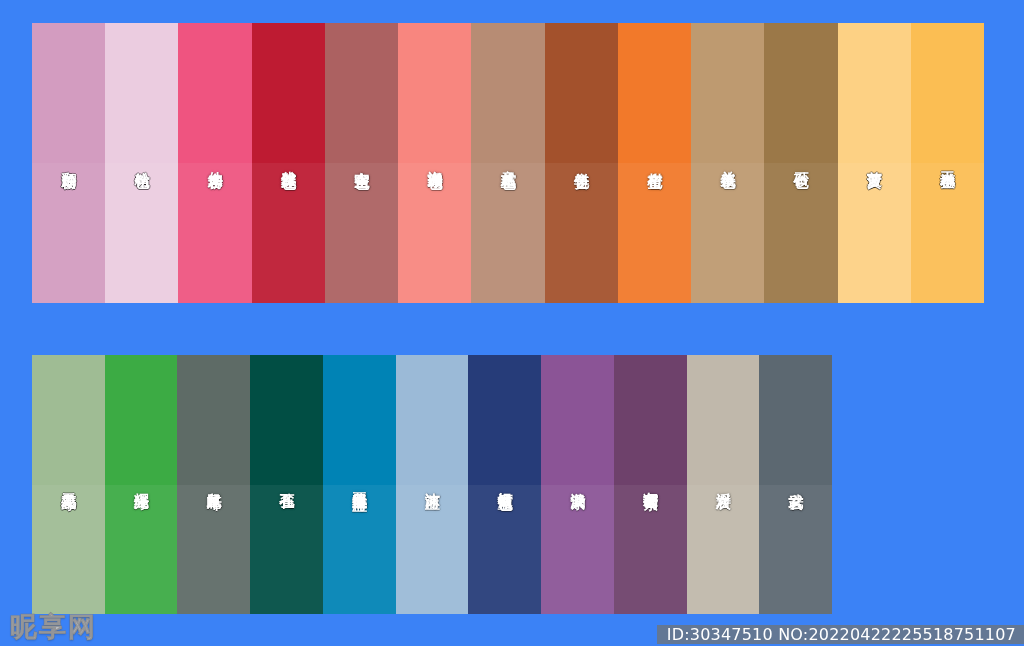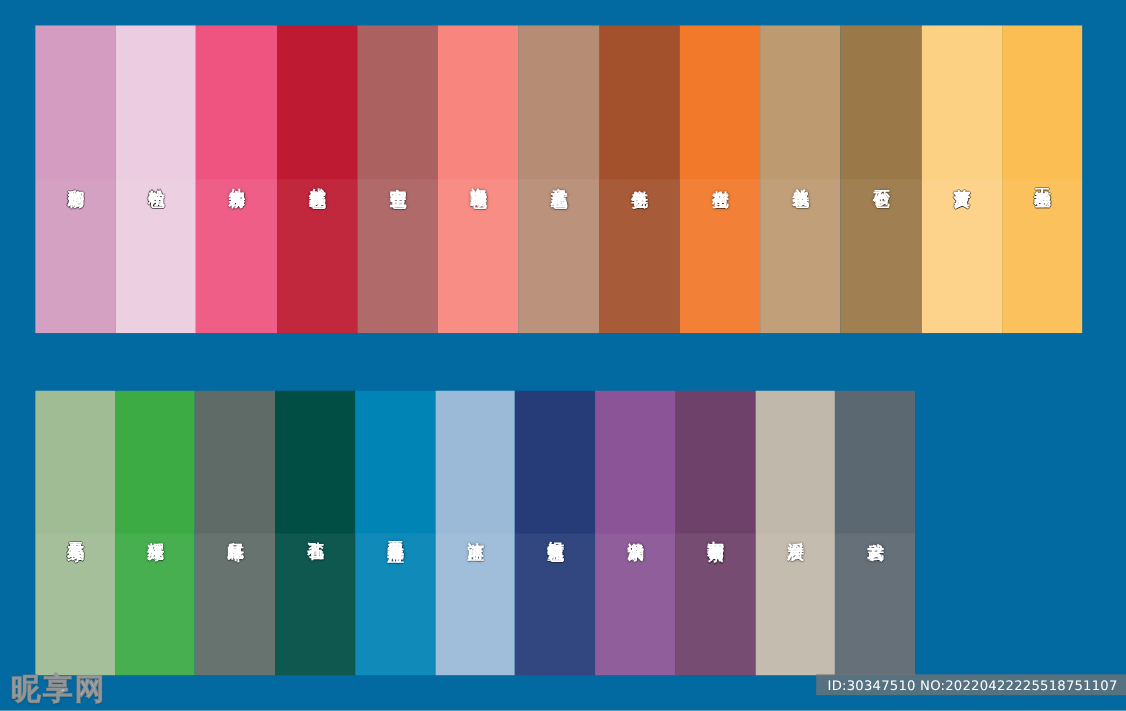--- a/index.html
+++ b/index.html
@@ -12,21 +12,21 @@
     width: 1024px;
     height: 646px;
     position: relative;
     overflow: hidden;
     font-family: "DejaVu Sans", "Liberation Sans", sans-serif;
   }
 
   .palette-page {
     position: absolute;
     inset: 0;
-    background: #0369a1;
+    background: #3b82f6;
   }
 
   
   .swatch-row {
     position: absolute;
     display: flex;
     overflow: hidden;
   }
   #row-top {
     left: 32px;
@@ -121,28 +121,28 @@
       0 1px 1px rgba(90, 90, 90, 0.55),
       0 0 3px rgba(0, 0, 0, 0.20);
     line-height: 1;
     padding-bottom: 1px;
   }
 
   
   #id-strip {
     position: absolute;
     right: 0;
-    bottom: 14px;
+    bottom: 2px;
     height: 19px;
     padding: 0 8px 0 10px;
     display: flex;
     align-items: center;
     background: rgba(110, 116, 120, 0.78);
     color: #ffffff;
-    font-size: 12px;
+    font-size: 16px;
     letter-spacing: 0.2px;
     white-space: nowrap;
     z-index: 11;
   }
 </style>
 </head>
 <body>
 
 <div class="palette-page">
 

